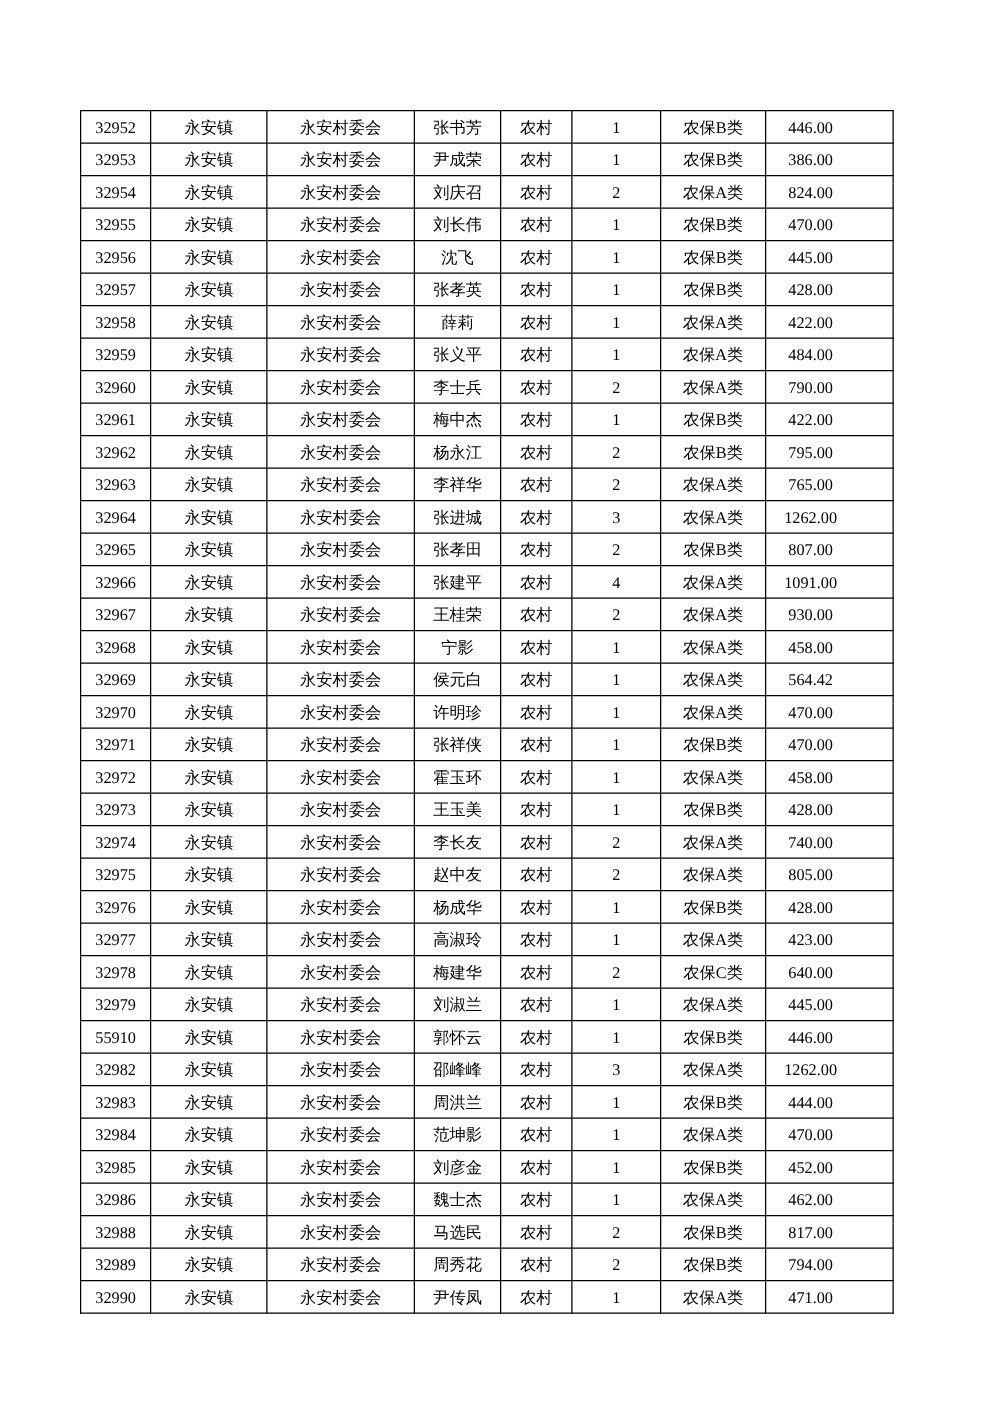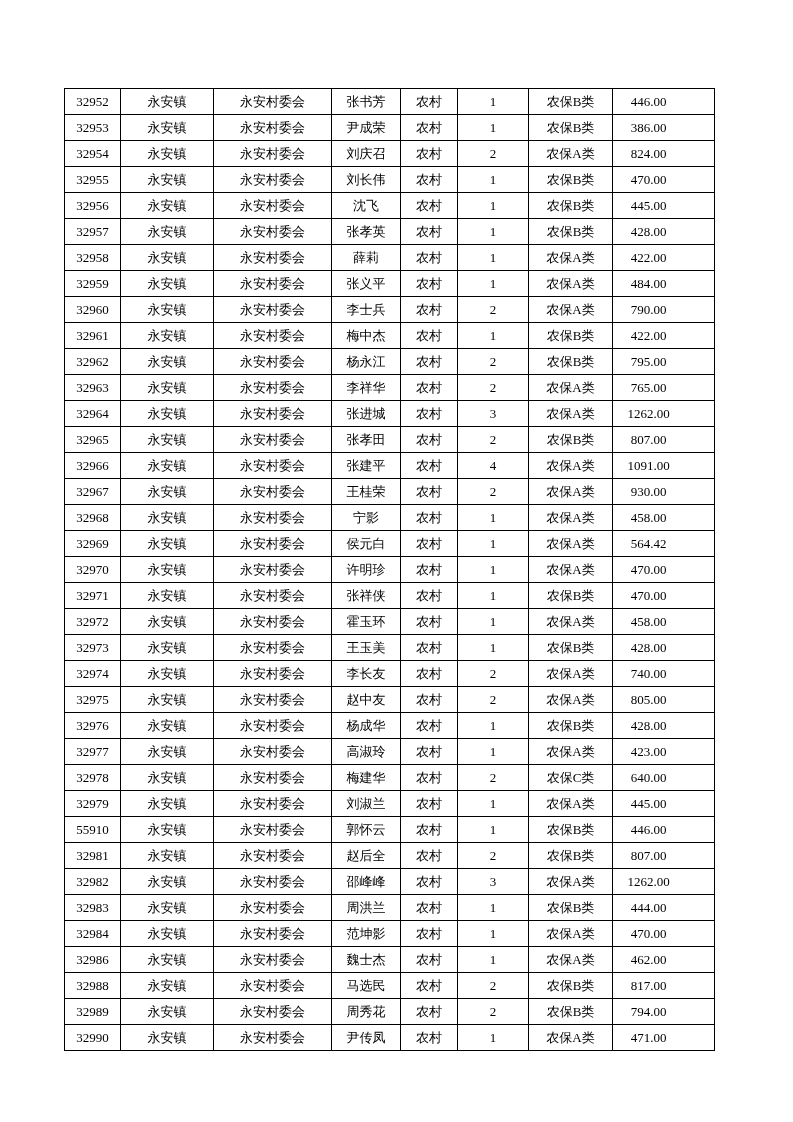--- a/index.html
+++ b/index.html
@@ -349,30 +349,20 @@
           <td class="col-id">55910</td>
           <td class="col-town">永安镇</td>
           <td class="col-village">永安村委会</td>
           <td class="col-name">郭怀云</td>
           <td class="col-residence">农村</td>
           <td class="col-count">1</td>
           <td class="col-category">农保B类</td>
           <td class="col-amount">446.00</td>
         </tr>
         <tr>
-          <td class="col-id">32981</td>
-          <td class="col-town">永安镇</td>
-          <td class="col-village">永安村委会</td>
-          <td class="col-name">赵后全</td>
-          <td class="col-residence">农村</td>
-          <td class="col-count">2</td>
-          <td class="col-category">农保B类</td>
-          <td class="col-amount">807.00</td>
-        </tr>
-        <tr>
           <td class="col-id">32982</td>
           <td class="col-town">永安镇</td>
           <td class="col-village">永安村委会</td>
           <td class="col-name">邵峰峰</td>
           <td class="col-residence">农村</td>
           <td class="col-count">3</td>
           <td class="col-category">农保A类</td>
           <td class="col-amount">1262.00</td>
         </tr>
         <tr>
@@ -387,20 +377,30 @@
         </tr>
         <tr>
           <td class="col-id">32984</td>
           <td class="col-town">永安镇</td>
           <td class="col-village">永安村委会</td>
           <td class="col-name">范坤影</td>
           <td class="col-residence">农村</td>
           <td class="col-count">1</td>
           <td class="col-category">农保A类</td>
           <td class="col-amount">470.00</td>
+        </tr>
+        <tr>
+          <td class="col-id">32985</td>
+          <td class="col-town">永安镇</td>
+          <td class="col-village">永安村委会</td>
+          <td class="col-name">刘彦金</td>
+          <td class="col-residence">农村</td>
+          <td class="col-count">1</td>
+          <td class="col-category">农保B类</td>
+          <td class="col-amount">452.00</td>
         </tr>
         <tr>
           <td class="col-id">32986</td>
           <td class="col-town">永安镇</td>
           <td class="col-village">永安村委会</td>
           <td class="col-name">魏士杰</td>
           <td class="col-residence">农村</td>
           <td class="col-count">1</td>
           <td class="col-category">农保A类</td>
           <td class="col-amount">462.00</td>

